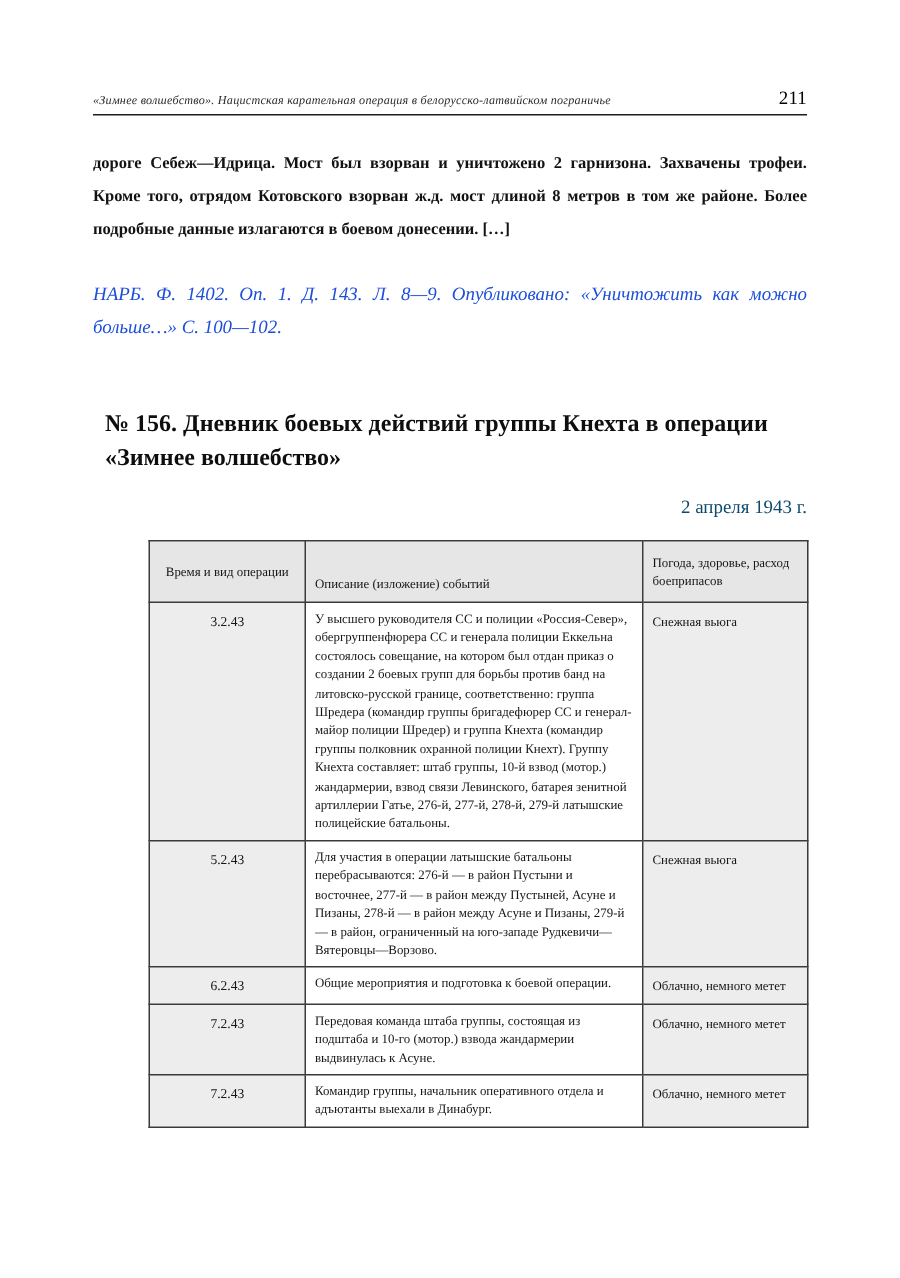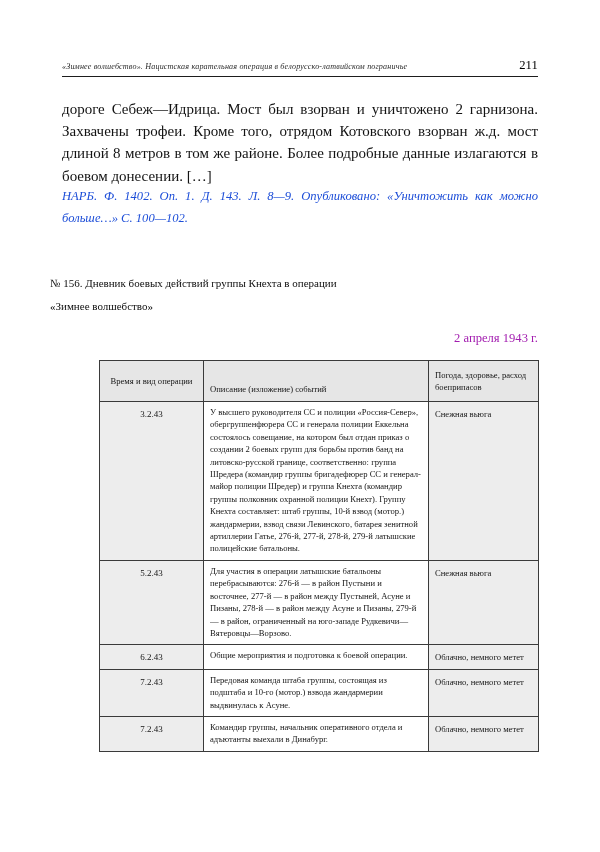--- a/index.html
+++ b/index.html
@@ -52,63 +52,64 @@
     width: 476px;
     height: 1px;
     background: #1d1d1d;
   }
 
   
   .body-para {
     position: absolute;
     left: 62px;
     width: 476px;
-    font-size: 15px;
+    font-size: 11px;
     line-height: 22.2px;
     text-align: justify;
     text-justify: inter-word;
     color: #131313;
+    font-weight: bold;
   }
   #para-narrative { top: 98px; }
 
   .citation {
     position: absolute;
     left: 62px;
     width: 476px;
     top: 185px;
     font-style: italic;
     font-size: 12.6px;
     line-height: 22.4px;
     text-align: justify;
     color: #1d4ed8;
   }
 
   
   .doc-heading {
     position: absolute;
-    left: 50px;
+    left: 70px;
     width: 476px;
     top: 272px;
-    font-weight: normal;
-    font-size: 11px;
+    font-weight: bold;
+    font-size: 16px;
     line-height: 22.6px;
     text-align: justify;
     text-indent: 0;
     padding-left: 22px;
     text-indent: -22px;
     color: #0e0e0e;
   }
   .doc-heading .hd-line2 { display: block; }
 
   .doc-date {
     position: absolute;
     right: 62px;
     top: 331px;
     font-size: 12.6px;
-    color: #a21caf;
+    color: #0c4a6e;
     text-align: right;
   }
 
   
   .diary-table {
     position: absolute;
     left: 99px;
     top: 360px;
     width: 439px;
     border-collapse: collapse;

